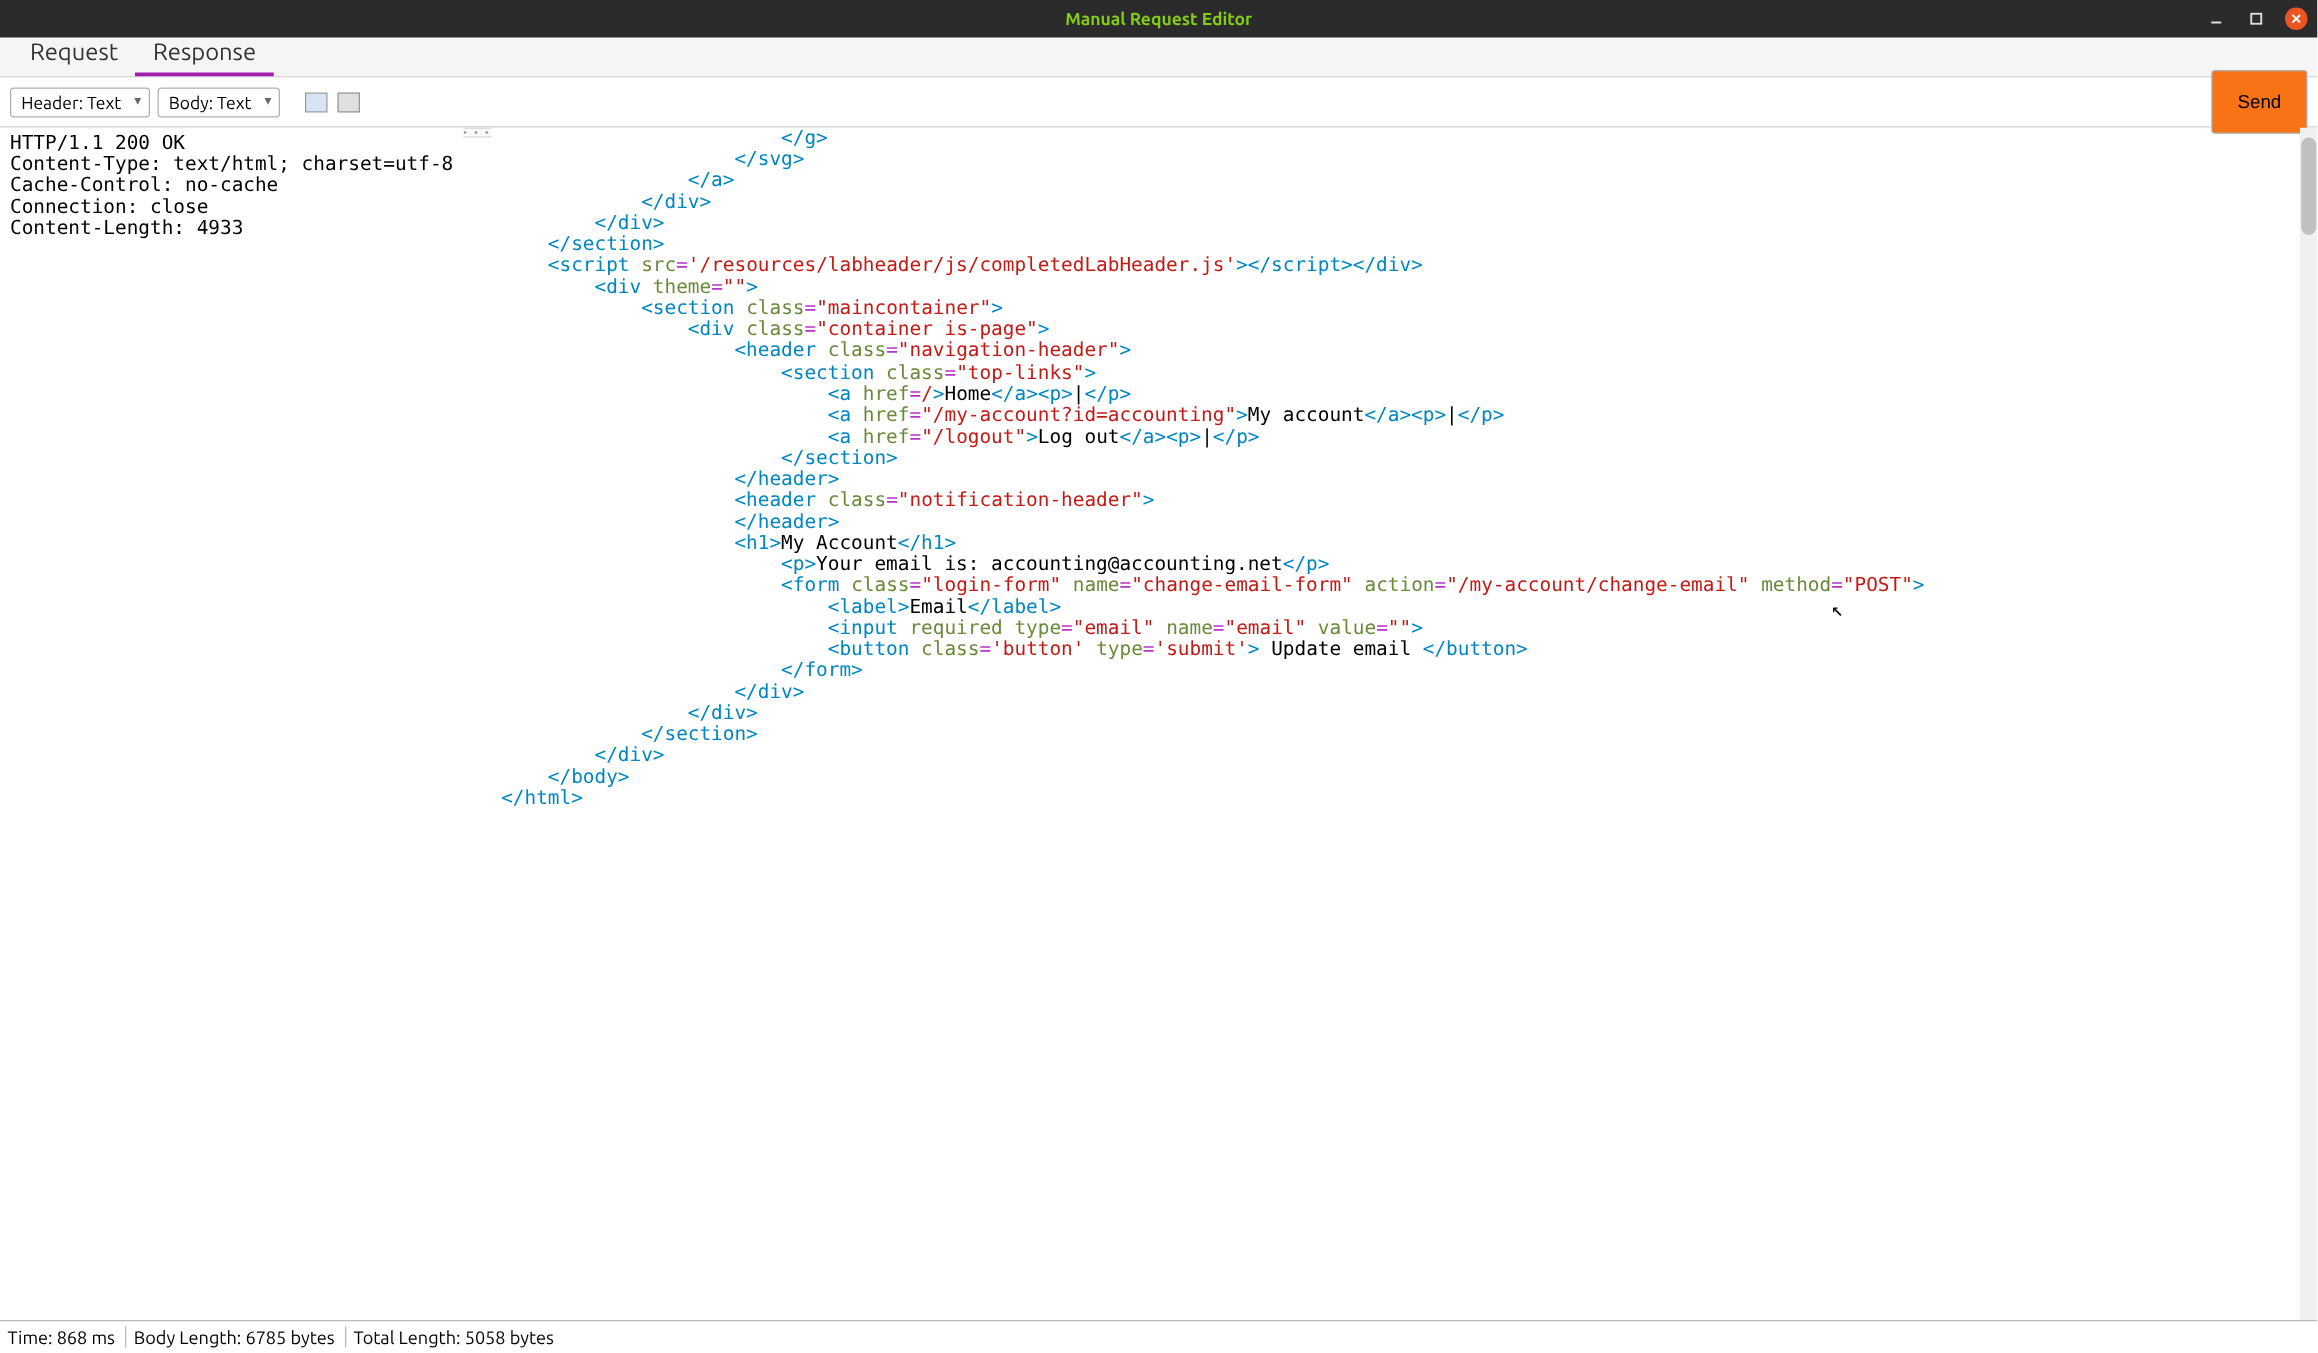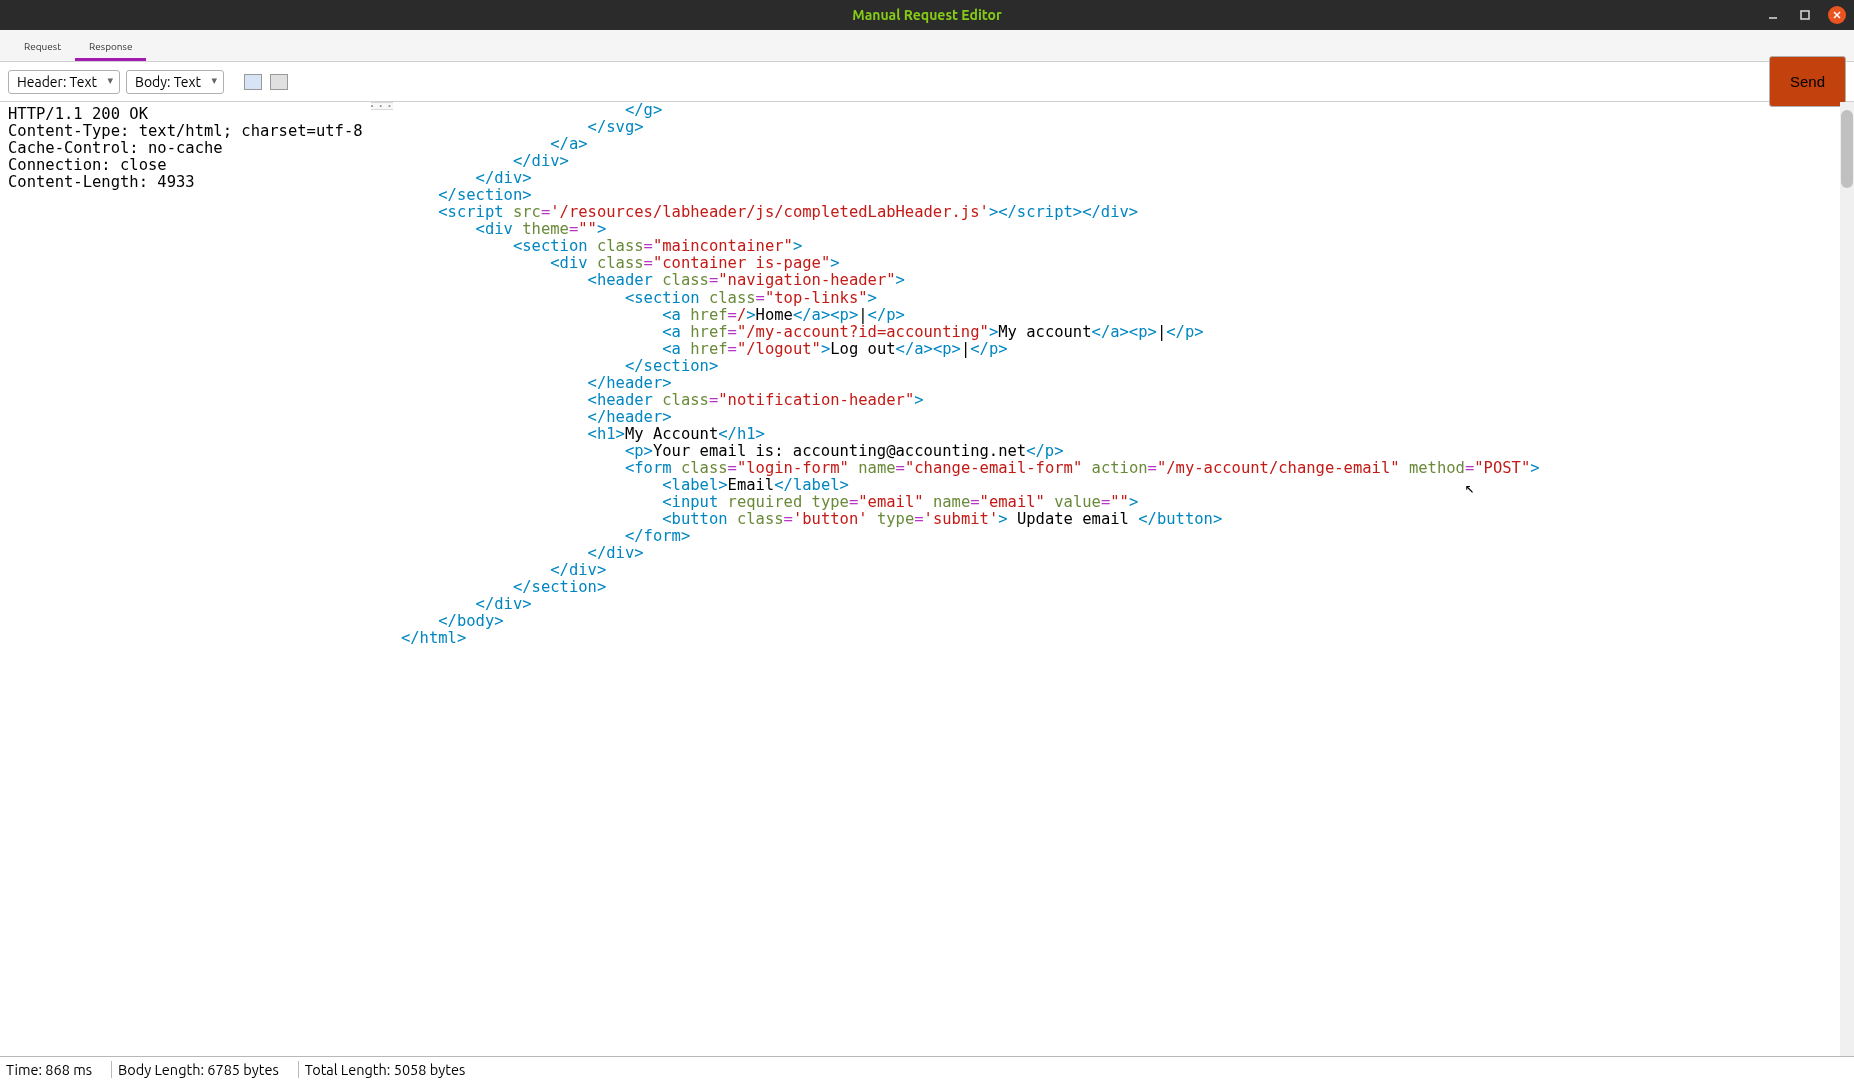--- a/index.html
+++ b/index.html
@@ -55,21 +55,21 @@
   display: flex;
   padding: 0 10px;
   padding-top: 6px;
   flex-shrink: 0;
   height: 32px;
   align-items: flex-end;
 }
 .tab {
   padding: 6px 14px;
   cursor: pointer;
-  font-size: 10px;
+  font-size: 19px;
   color: #333;
   border-bottom: 3px solid transparent;
 }
 .tab.active {
   border-bottom: 3px solid #a21caf;
   margin-top: 12px;
 }
 .toolbar {
   display: flex;
   align-items: center;
@@ -109,21 +109,21 @@
 .tb-icon.a {
   background: linear-gradient(#d6e4f5,#d6e4f5);
 }
 .tb-icon.b {
   background: #e0e0e0;
 }
 .spacer { flex: 1; }
 .send-btn {
   border: 1px solid #b0b0b0;
   border-radius: 3px;
-  background: #c2410c;
+  background: #f97316;
   padding: 16px 20px;
   font-size: 15px;
   cursor: pointer;
 }
 .content {
   flex: 1;
   display: flex;
   flex-direction: row;
   overflow: hidden;
 }
@@ -169,21 +169,21 @@
 .statusbar {
   border-top: 1px solid #b8b8b8;
   background: #fff;
   padding: 4px 6px;
   font-size: 14.5px;
   flex-shrink: 0;
   display: flex;
 }
 .statusbar .seg {
   border-right: 1px solid #b8b8b8;
-  padding-right: 19px;
+  padding-right: 8px;
   margin-right: 6px;
 }
 .statusbar .seg:last-child { border-right: none; }
 .scrollbar-v {
   position: absolute;
   right: 0;
   top: 0;
   bottom: 0;
   width: 14px;
   background: #f0f0f0;

